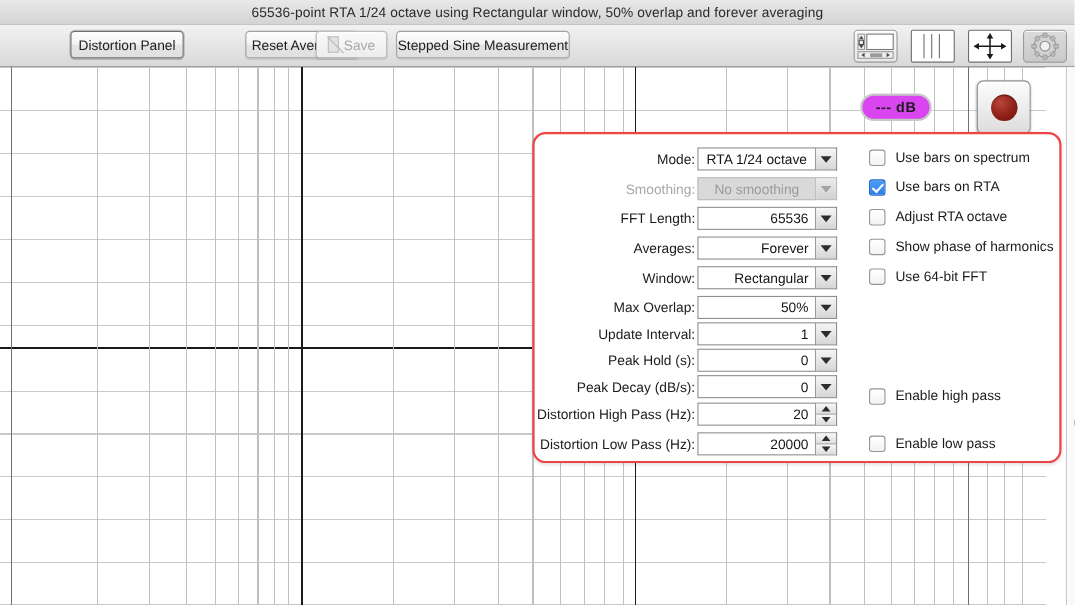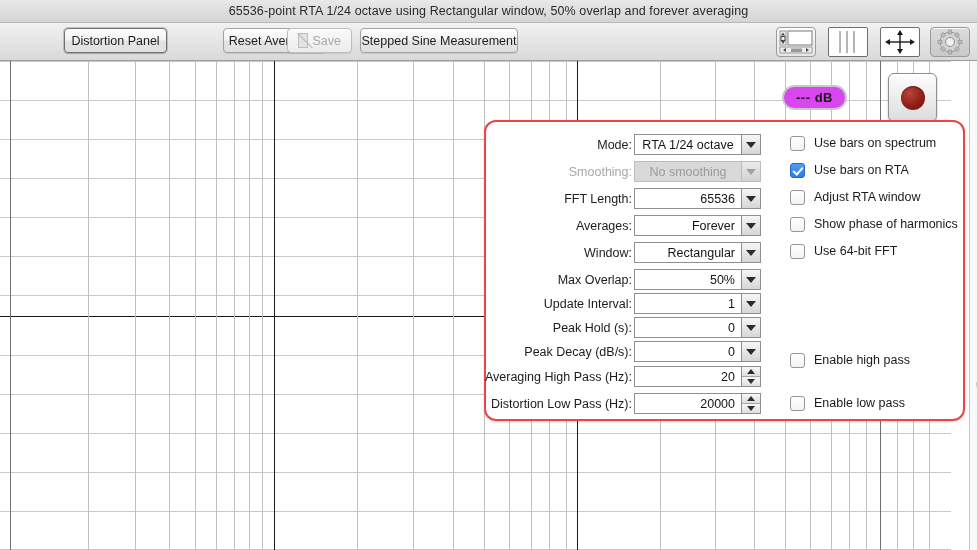--- a/index.html
+++ b/index.html
@@ -472,21 +472,21 @@
         <div class="lbl">Peak Decay (dB/s):</div>
         <div class="ctrl">
           <div class="field">0</div>
           <div class="arrow-btn">
               <i class="caret-down"></i>
             </div>
         </div>
       </div>
 
       <div class="row" style="top:243px;">
-        <div class="lbl">Averaging High Pass (Hz):</div>
+        <div class="lbl">Distortion High Pass (Hz):</div>
         <div class="ctrl">
           <div class="field">20</div>
           <div class="spinner">
             <div class="spin-half">
                 <i class="caret-up-s"></i>
               </div>
             <div class="spin-half">
                 <i class="caret-down-s"></i>
               </div>
           </div>
@@ -513,21 +513,21 @@
       <div class="cbrow" style="top:11px;">
         <span class="cbox"></span>
         <span class="cb-label">Use bars on spectrum</span>
       </div>
       <div class="cbrow" style="top:38px;">
         <span class="cbox checked"></span>
         <span class="cb-label">Use bars on RTA</span>
       </div>
       <div class="cbrow" style="top:65px;">
         <span class="cbox"></span>
-        <span class="cb-label">Adjust RTA window</span>
+        <span class="cb-label">Adjust RTA octave</span>
       </div>
       <div class="cbrow" style="top:92px;">
         <span class="cbox"></span>
         <span class="cb-label">Show phase of harmonics</span>
       </div>
       <div class="cbrow" style="top:119px;">
         <span class="cbox"></span>
         <span class="cb-label">Use 64-bit FFT</span>
       </div>
       <div class="cbrow" style="top:228px;">

